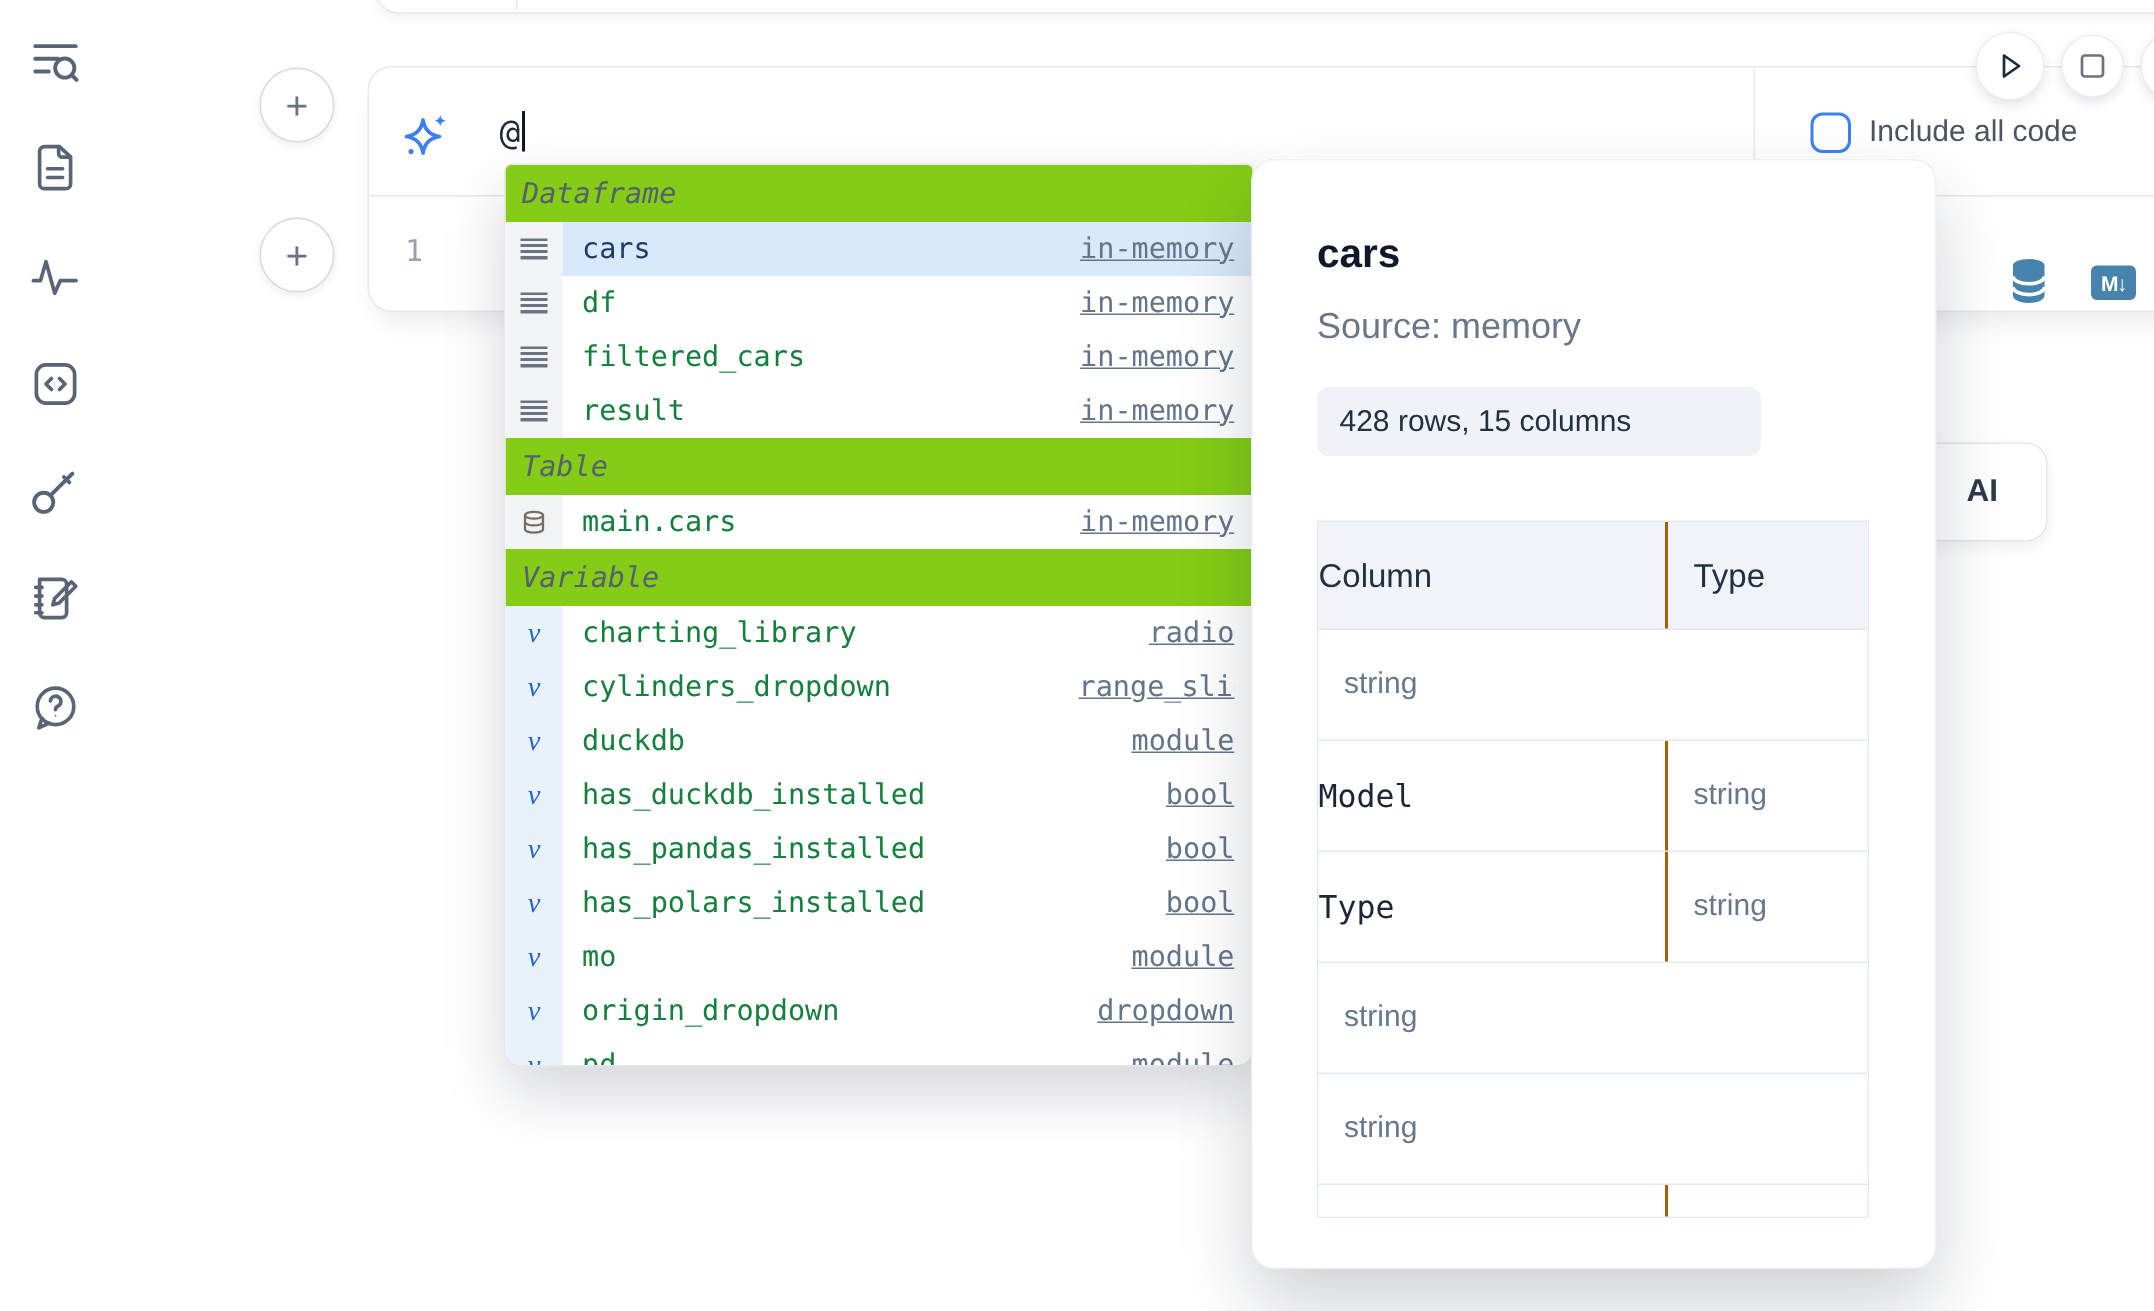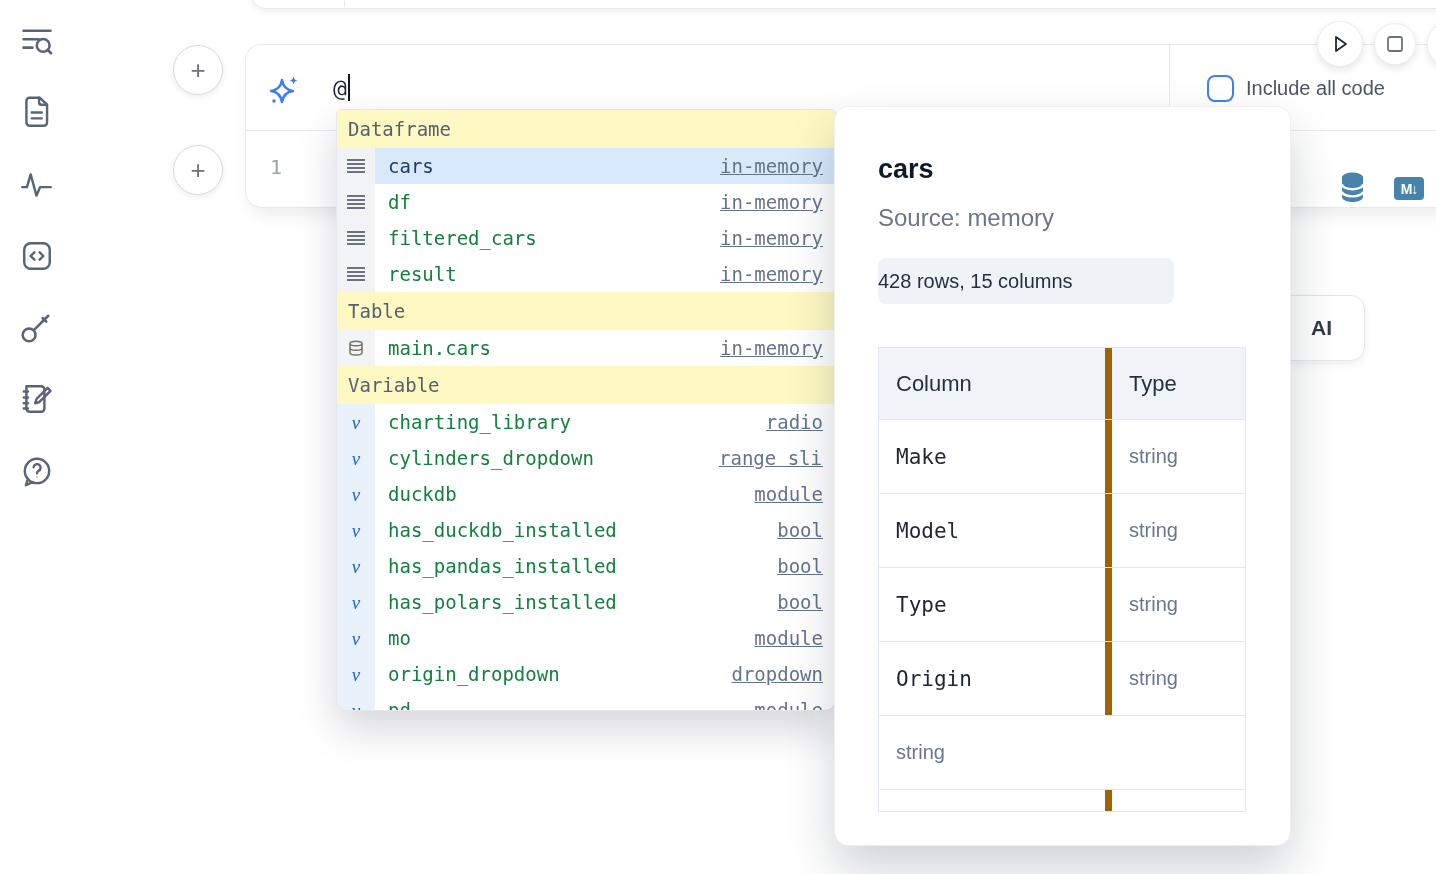--- a/index.html
+++ b/index.html
@@ -62,22 +62,22 @@
     background:#fff; border:1px solid #e3e7ec; border-radius:14px; z-index:5;
     box-shadow:0 4px 10px rgba(15,23,42,.06);
     display:flex; align-items:center; justify-content:flex-end; padding-right:32px;
     font-size:21px; font-weight:bold; color:#2f3a4d; cursor:pointer; }
 
   
   .autocomplete { position:absolute; left:337px; top:110px; width:498px; height:600px;
     background:#fff; border-radius:4px 4px 10px 10px; overflow:hidden; z-index:10;
     box-shadow:0 0 0 1px #e5e7eb, 0 18px 42px rgba(15,23,42,.18);
     font-family:"DejaVu Sans Mono","Liberation Mono",monospace; font-size:19px; }
-  .ac-header { height:38px; background:#fef9c3; color:#566070;
-    display:flex; align-items:center; padding-left:11px; }
+  .ac-header { height:38px; background:#84cc16; color:#566070;
+    display:flex; align-items:center; padding-left:11px;font-style:italic; }
   .ac-item { height:36px; display:flex; align-items:stretch; cursor:pointer; }
   .ac-gutter { width:38px; flex:none; display:flex; align-items:center; justify-content:center;
     background:#f2f3f5; }
   .ac-item.kind-variable .ac-gutter { background:#e9f1fb; }
   .ac-body { flex:1; display:flex; align-items:center; padding:0 12px 0 13px; min-width:0; }
   .ac-item.selected .ac-body { background:#d8e9fb; }
   .ac-name { white-space:nowrap; color:#15803d; }
   .ac-item.selected .ac-name { color:#1d3c63; }
   .ac-meta { margin-left:auto; color:#64748b; white-space:nowrap; overflow:hidden;
     max-width:104px; flex:none;text-decoration:underline; }
@@ -88,27 +88,27 @@
     color:#2166d1; line-height:1; }
 
   
   .preview { position:absolute; left:835px; top:107px; width:455px; height:738px;
     background:#fff; border-radius:14px; z-index:20;
     box-shadow:0 0 0 1px #edeff2, 0 24px 50px rgba(15,23,42,.20); }
   .pv-title { position:absolute; left:43px; top:47px; font-size:27px; font-weight:bold; color:#10182b; }
   .pv-source { position:absolute; left:43px; top:97px; font-size:24px; color:#6b7686; }
   .pv-chip { position:absolute; left:43px; top:151px; width:296px; height:46px;
     background:#eff3f7; border-radius:8px; display:flex; align-items:center;
-    font-size:20px; color:#243041; }
+    padding-left:15px; font-size:20px; color:#243041; }
   .pv-tablewrap { position:absolute; left:43px; top:240px; width:368px; height:465px;
     overflow:hidden; border:1px solid #e2e8f0; }
   .pv-row { display:flex; border-bottom:1px solid #e2e8f0; height:74px; background:#fff; }
   .pv-row.header { height:72px; background:#f0f4f8; font-size:22px; color:#243041; }
-  .pv-c1 { width:233px; flex:none; border-right:7px solid #a16207;
-    display:flex; align-items:center; padding-left:17px; }
+  .pv-c1 { width:233px; flex:none; border-right:2px solid #a16207;
+    display:flex; align-items:center; }
   .pv-c2 { flex:1; display:flex; align-items:center; padding-left:17px; }
   .pv-row .cell-name { font-family:"DejaVu Sans Mono","Liberation Mono",monospace;
     font-size:21px; color:#1c2636; }
   .pv-row .cell-type { font-size:20px; color:#68778c; }
 </style>
 </head>
 <body>
 
 <div id="sidebar">
     <div class="side-icon" style="top: 22px;">
@@ -348,23 +348,20 @@
   <div class="pv-title">cars</div>
   <div class="pv-source">Source: memory</div>
   <div class="pv-chip">428 rows, 15 columns</div>
   <div class="pv-tablewrap">
     <div class="pv-row header">
       <div class="pv-c1">Column</div>
       <div class="pv-c2">Type</div>
     </div>
     <div id="pv-rows">
         <div class="pv-row">
-          <div class="pv-c1">
-            <span class="cell-name">Make</span>
-          </div>
           <div class="pv-c2">
             <span class="cell-type">string</span>
           </div>
         </div>
         <div class="pv-row">
           <div class="pv-c1">
             <span class="cell-name">Model</span>
           </div>
           <div class="pv-c2">
             <span class="cell-type">string</span>
@@ -372,23 +369,20 @@
         </div>
         <div class="pv-row">
           <div class="pv-c1">
             <span class="cell-name">Type</span>
           </div>
           <div class="pv-c2">
             <span class="cell-type">string</span>
           </div>
         </div>
         <div class="pv-row">
-          <div class="pv-c1">
-            <span class="cell-name">Origin</span>
-          </div>
           <div class="pv-c2">
             <span class="cell-type">string</span>
           </div>
         </div>
         <div class="pv-row">
           <div class="pv-c2">
             <span class="cell-type">string</span>
           </div>
         </div>
         <div class="pv-row">

